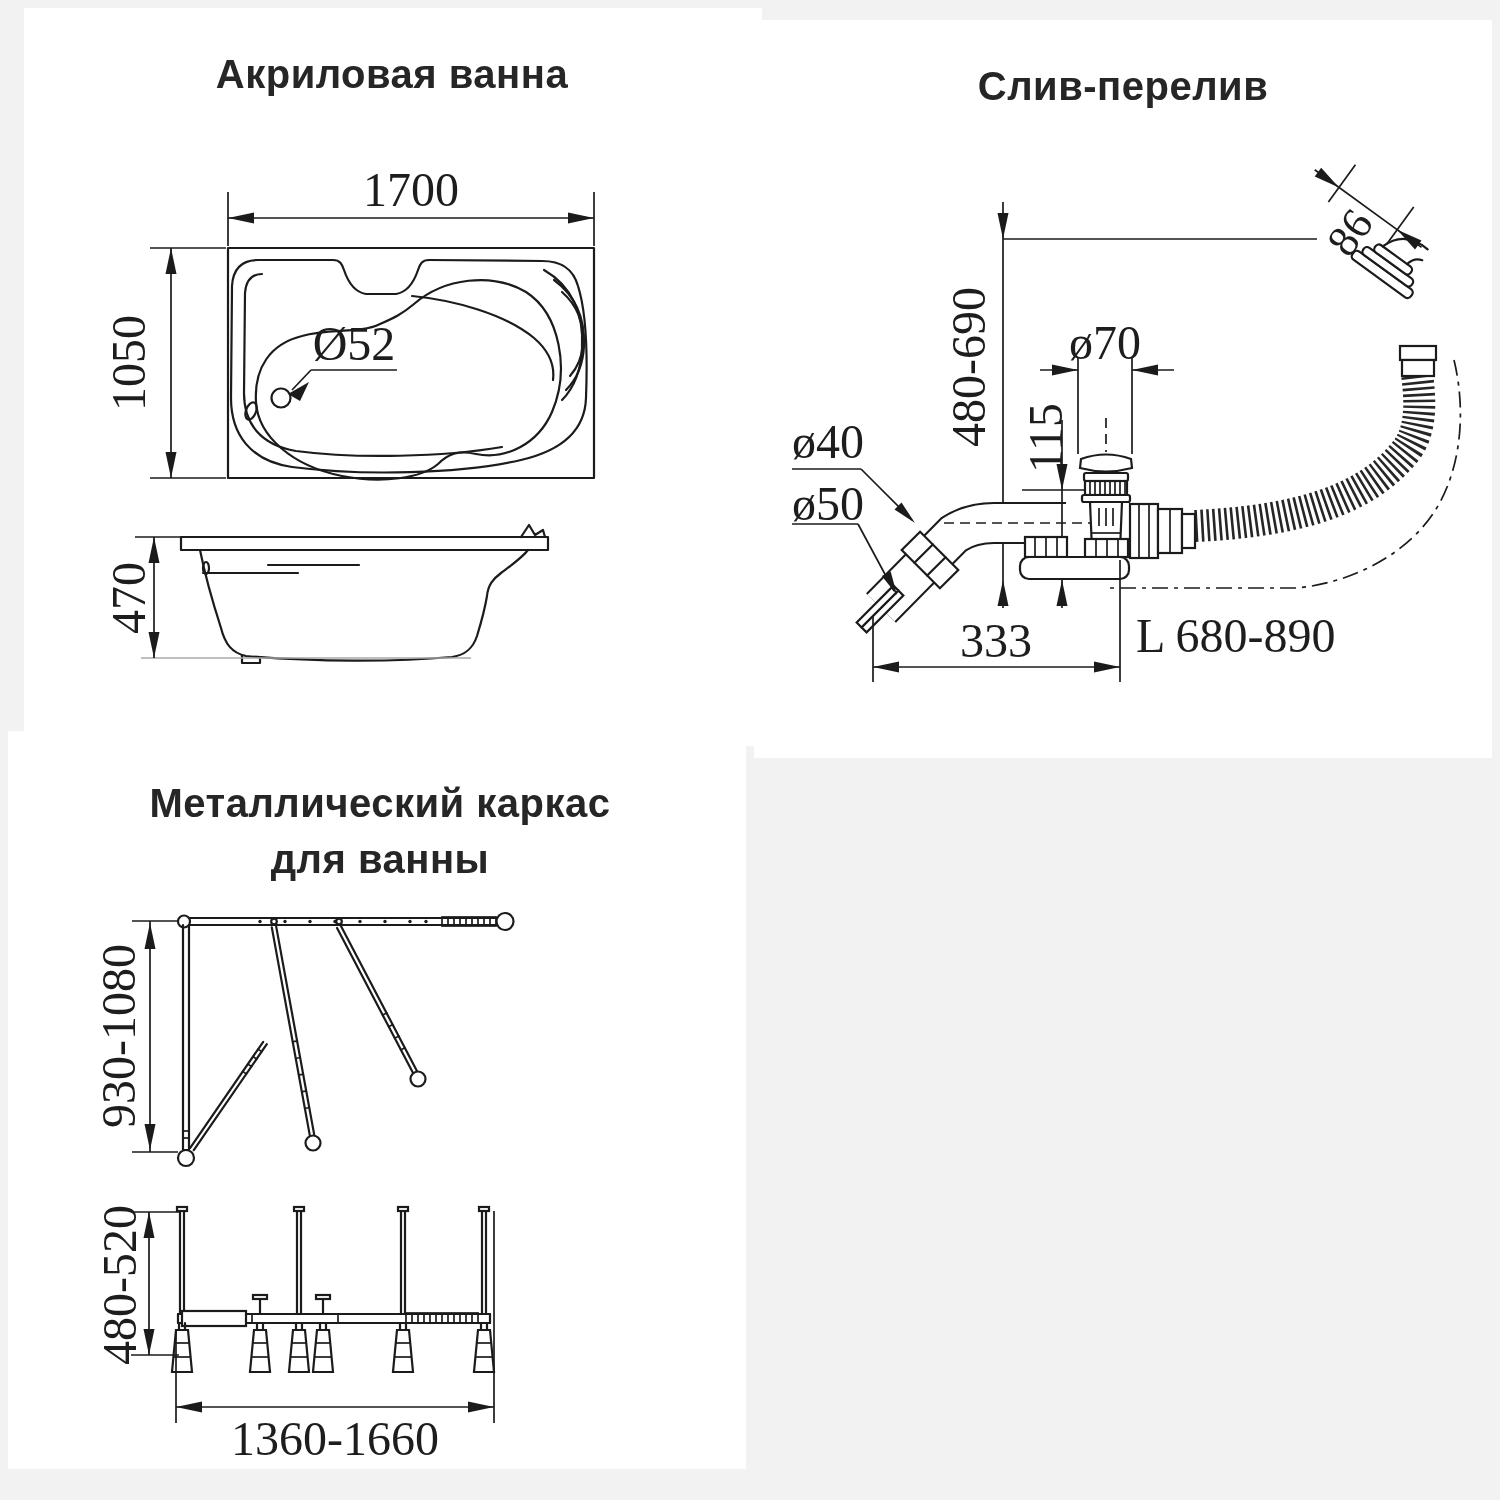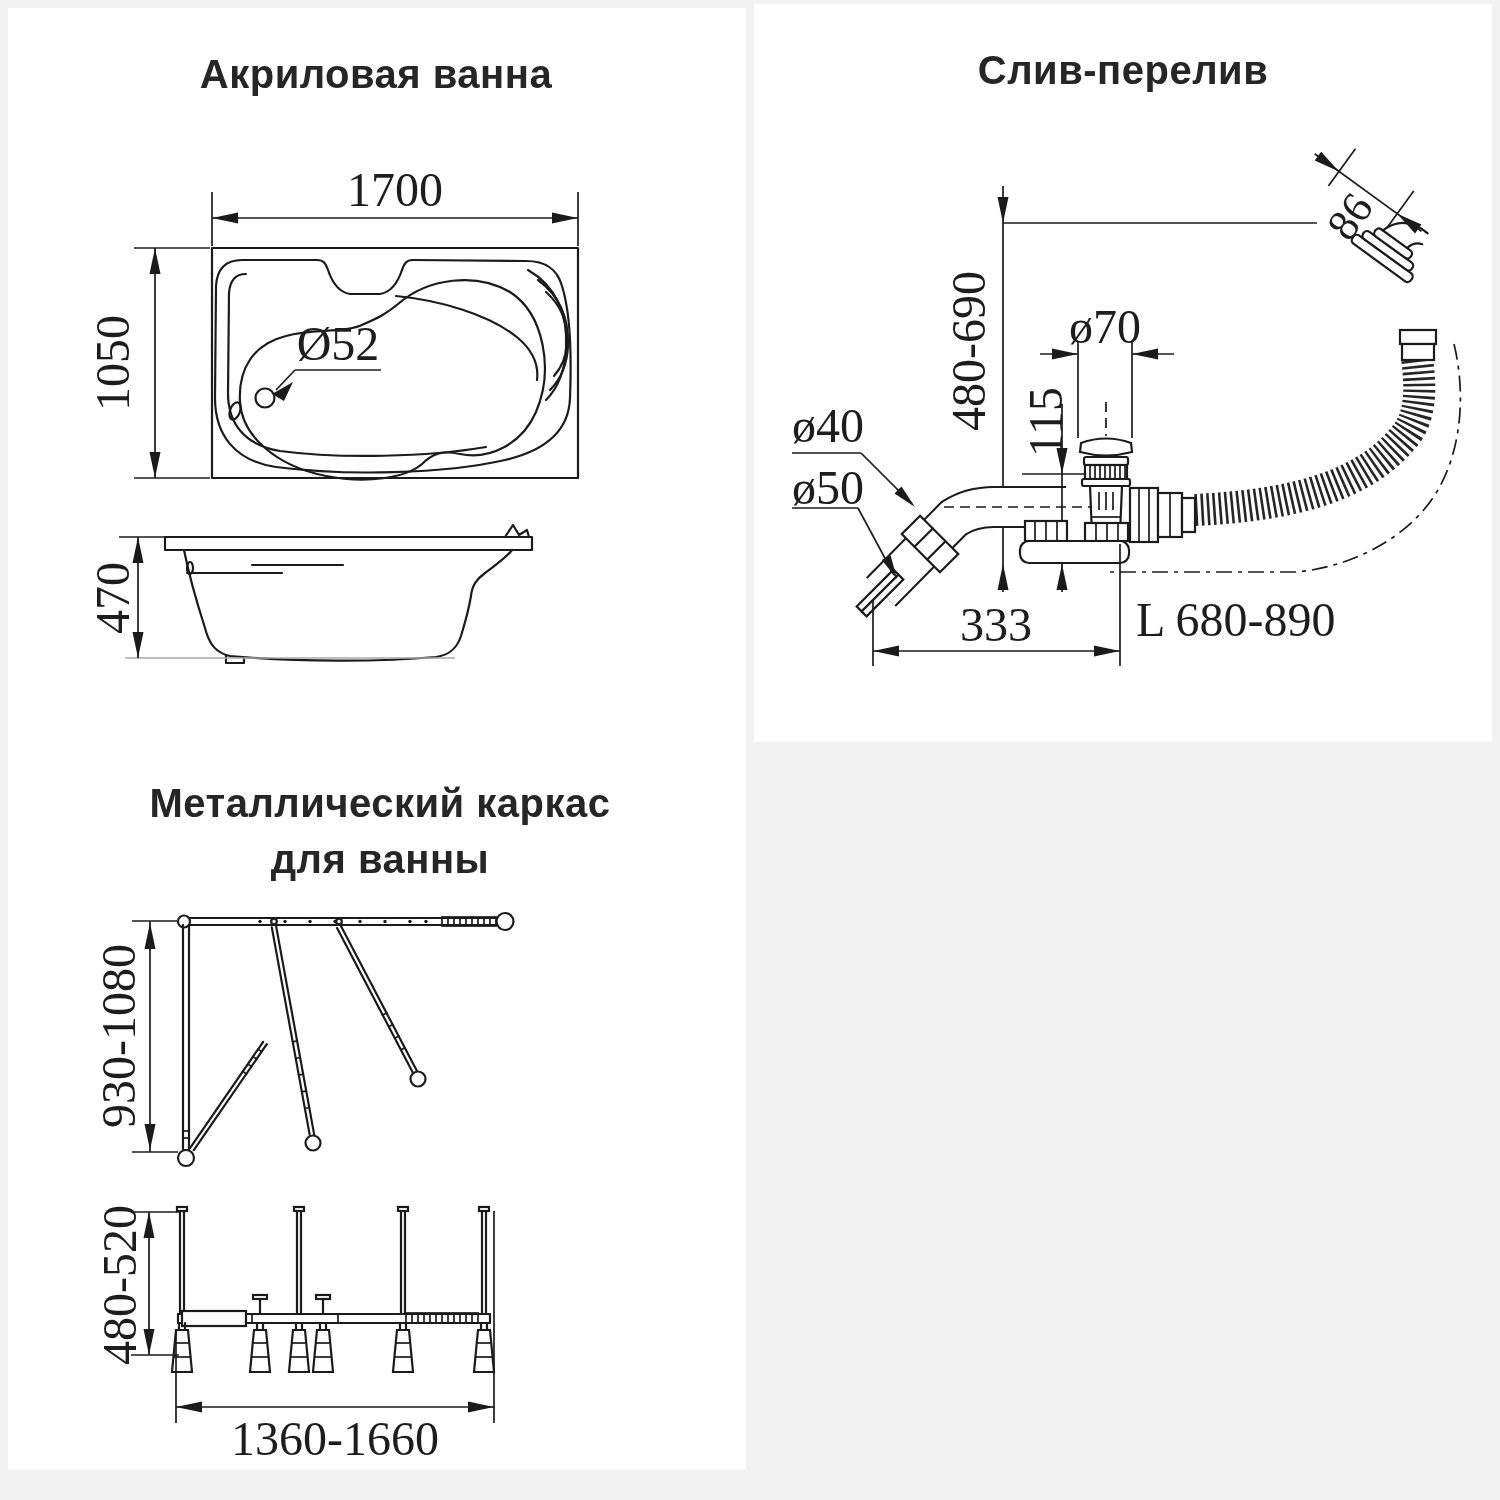--- a/index.html
+++ b/index.html
@@ -1,20 +1,20 @@
 <!DOCTYPE html>
 <html><head>
 <meta charset="utf-8">
 <style>
   html,body{margin:0;padding:0;background:#f2f2f3;}
   .stage{position:relative;width:1500px;height:1500px;background:#f2f2f3;overflow:hidden;
          font-family:"Liberation Sans",sans-serif;}
   .panel{position:absolute;width:738px;height:738px;background:#ffffff;}
-  .p-tl{left:8px;top:8px;}
-  .p-tr{left:754px;top:4px;}
+  .p-tl{left:24px;top:8px;}
+  .p-tr{left:754px;top:20px;}
   .p-bl{left:8px;top:731px;}
   svg{display:block;}
   svg text{fill:#1d1d1d;}
   .t{font-family:"Liberation Sans",sans-serif;font-weight:700;font-size:40px;fill:#262626;letter-spacing:.5px;}
   .d{font-family:"Liberation Serif",serif;font-size:48px;}
   .d2{font-family:"Liberation Serif",serif;font-size:44px;}
   .ln{stroke:#1b1b1b;stroke-width:2.2;fill:none;stroke-linecap:round;stroke-linejoin:round;}
   .lnf{stroke:#1b1b1b;stroke-width:2.2;fill:#ffffff;}
   .thin{stroke:#1b1b1b;stroke-width:1.7;fill:none;}
   .muted{stroke:#a9a9a9;stroke-width:1.7;fill:none;}

